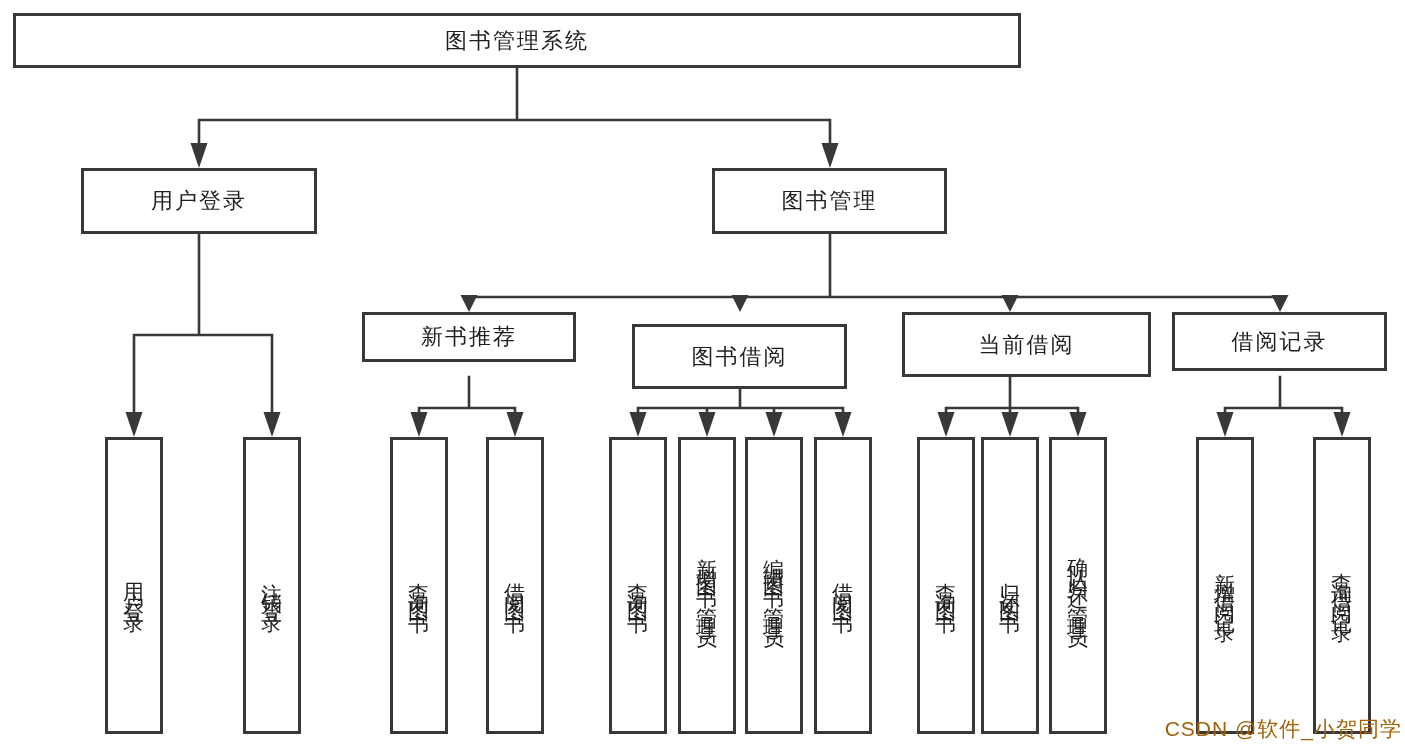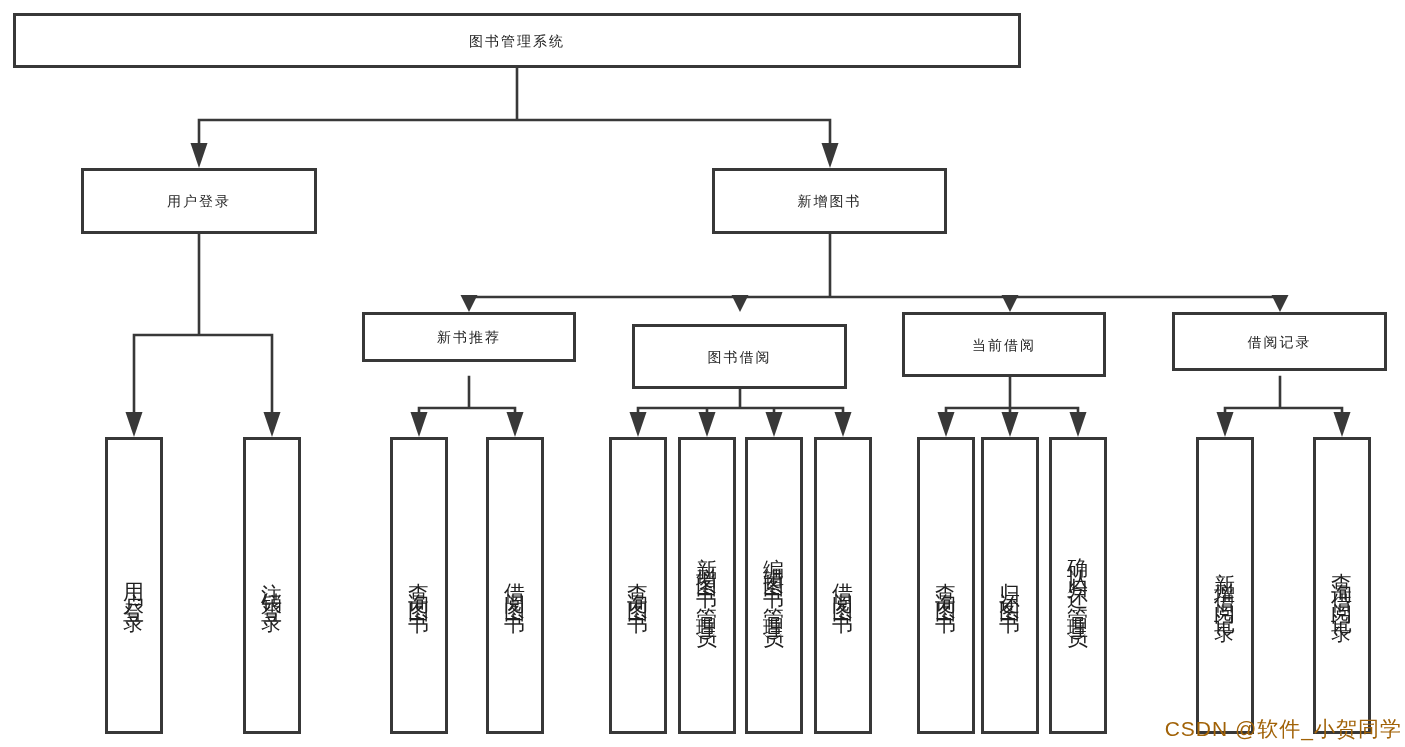--- a/index.html
+++ b/index.html
@@ -16,21 +16,21 @@
     box-sizing:border-box;
     background:#ffffff;
     border:3px solid #383838;
     color:#1f1f1f;
     display:flex;
     align-items:center;
     justify-content:center;
     text-align:center;
   }
   .box.h{
-    font-size:14px;
+    font-size:22px;
     letter-spacing:2px;
     line-height:1;
   }
   .box.v{
     font-size:21px;
     writing-mode:vertical-rl;
     text-orientation:mixed;
     letter-spacing:10px;
     line-height:1;
     padding:4px 0;
@@ -79,25 +79,25 @@
       <polygon points="1001.5,412 1018.5,412 1010,437"></polygon>
       <polygon points="1069.5,412 1086.5,412 1078,437"></polygon>
       <polygon points="1216.5,412 1233.5,412 1225,437"></polygon>
       <polygon points="1333.5,412 1350.5,412 1342,437"></polygon>
     </g>
   </svg>
 
   <div class="box h" style="left:13px;top:13px;width:1008px;height:55px">图书管理系统</div>
 
   <div class="box h" style="left:81px;top:168px;width:236px;height:66px">用户登录</div>
-  <div class="box h" style="left:712px;top:168px;width:235px;height:66px">新增图书</div>
+  <div class="box h" style="left:712px;top:168px;width:235px;height:66px">图书管理</div>
 
   <div class="box h" style="left:362px;top:312px;width:214px;height:50px">新书推荐</div>
   <div class="box h" style="left:632px;top:324px;width:215px;height:65px">图书借阅</div>
-  <div class="box h" style="left:902px;top:312px;width:204px;height:65px">当前借阅</div>
+  <div class="box h" style="left:902px;top:312px;width:249px;height:65px">当前借阅</div>
   <div class="box h" style="left:1172px;top:312px;width:215px;height:59px">借阅记录</div>
 
   <div class="box v" style="left:105px;top:437px;width:58px;height:297px">用户登录</div>
   <div class="box v" style="left:243px;top:437px;width:58px;height:297px">注销登录</div>
 
   <div class="box v" style="left:390px;top:437px;width:58px;height:297px">查询图书</div>
   <div class="box v" style="left:486px;top:437px;width:58px;height:297px">借阅图书</div>
 
   <div class="box v" style="left:609px;top:437px;width:58px;height:297px">查询图书</div>
   <div class="box v" style="left:678px;top:437px;width:58px;height:297px">新增图书（管理员）</div>

